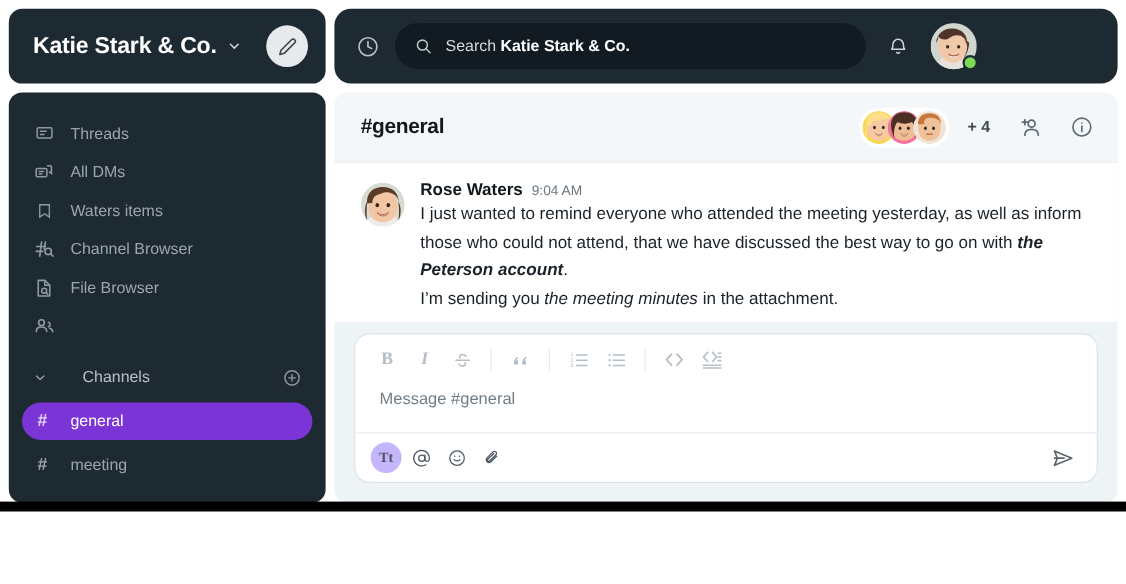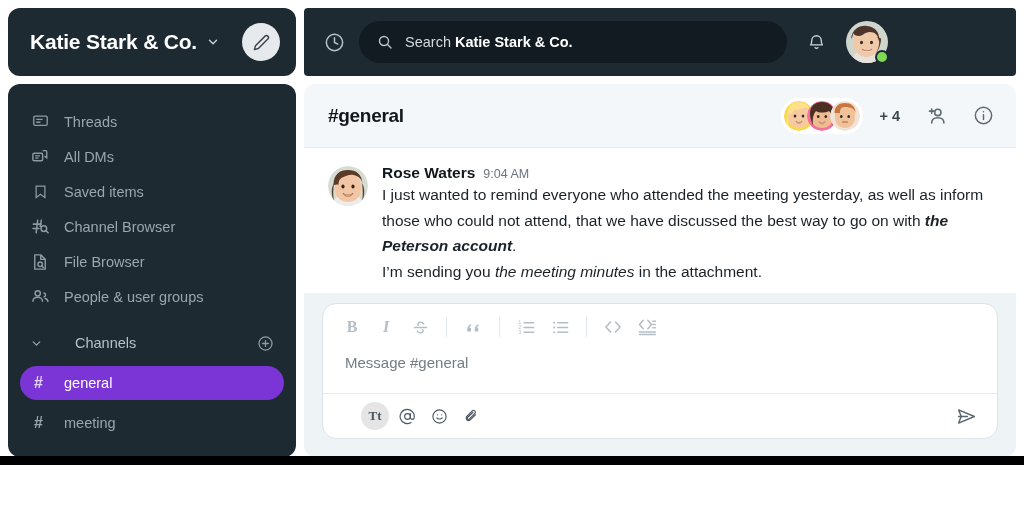--- a/index.html
+++ b/index.html
@@ -138,21 +138,21 @@
   
   .right-col {
     flex: 1;
     display: flex;
     flex-direction: column;
     gap: 8px;
     min-width: 0;
   }
   .topbar {
     background: #1e2a32;
-    border-radius: 4px;
+    border-radius: 15px;
     height: 68px;
     flex: none;
     display: flex;
     align-items: center;
     padding: 0 14px 0 20px;
     gap: 14px;
   }
   .clock-icon { color: #b9c3ca; display:flex; align-items:center; cursor:pointer; }
   .search-box {
     flex: 1;
@@ -299,21 +299,21 @@
     padding: 8px 14px;
     gap: 4px;
   }
   .foot-btn {
     width: 28px; height: 28px;
     display: flex; align-items: center; justify-content: center;
     color: #4b5761;
     cursor: pointer;
     border-radius: 50%;
   }
-  .foot-btn.sel { background: #e5e5e5; margin-left: 24px; }
+  .foot-btn.sel { background: #c4b5fd; }
   .send-btn { margin-left: auto; color: #5a666e; cursor: pointer; display:flex; align-items:center; padding-right: 6px;}
 
   .bottom-strip {
     position: absolute;
     left: 0; right: 0; bottom: 0;
     height: 9px;
     background: #000000;
   }
 </style>
 </head>
@@ -363,21 +363,21 @@
         </span>
         <span class="nav-label">All DMs</span>
       </div>
 
       <div class="nav-item">
         <span class="nav-icon">
           <svg width="15" height="15" viewBox="0 0 24 24" fill="none" stroke="currentColor" stroke-width="2">
               <path d="M5 3.5h14v18l-7-5-7 5Z"></path>
             </svg>
         </span>
-        <span class="nav-label">Saved items</span>
+        <span class="nav-label">Waters items</span>
       </div>
 
       <div class="nav-item">
         <span class="nav-icon">
           <svg width="19" height="19" viewBox="0 0 24 24" fill="none" stroke="currentColor" stroke-width="1.9" stroke-linecap="round">
               <line x1="3" y1="9" x2="13" y2="9"></line>
               <line x1="2.5" y1="14.5" x2="10" y2="14.5"></line>
               <line x1="8.5" y1="4" x2="6.5" y2="20"></line>
               <line x1="13" y1="4" x2="11.6" y2="12"></line>
               <circle cx="16.2" cy="14.6" r="3.6"></circle>
@@ -401,21 +401,20 @@
 
       <div class="nav-item">
         <span class="nav-icon">
           <svg width="19" height="19" viewBox="0 0 24 24" fill="none" stroke="currentColor" stroke-width="1.9" stroke-linecap="round">
               <circle cx="8.5" cy="8" r="3.3"></circle>
               <path d="M2.5 18c0-3.3 2.7-5 6-5s6 1.7 6 5"></path>
               <path d="M16.5 7.5a2.6 2.6 0 0 1 0 5"></path>
               <path d="M18 14.5c2 .6 3.3 2 3.3 3.9"></path>
             </svg>
         </span>
-        <span class="nav-label">People &amp; user groups</span>
       </div>
 
       <div class="section-head">
         <span class="section-caret">
           <svg width="13" height="13" viewBox="0 0 24 24" fill="none" stroke="currentColor" stroke-width="2.3" stroke-linecap="round" stroke-linejoin="round">
               <polyline points="6 9 12 15 18 9"></polyline>
             </svg>
         </span>
         <span class="section-title">Channels</span>
         <span class="section-add">

